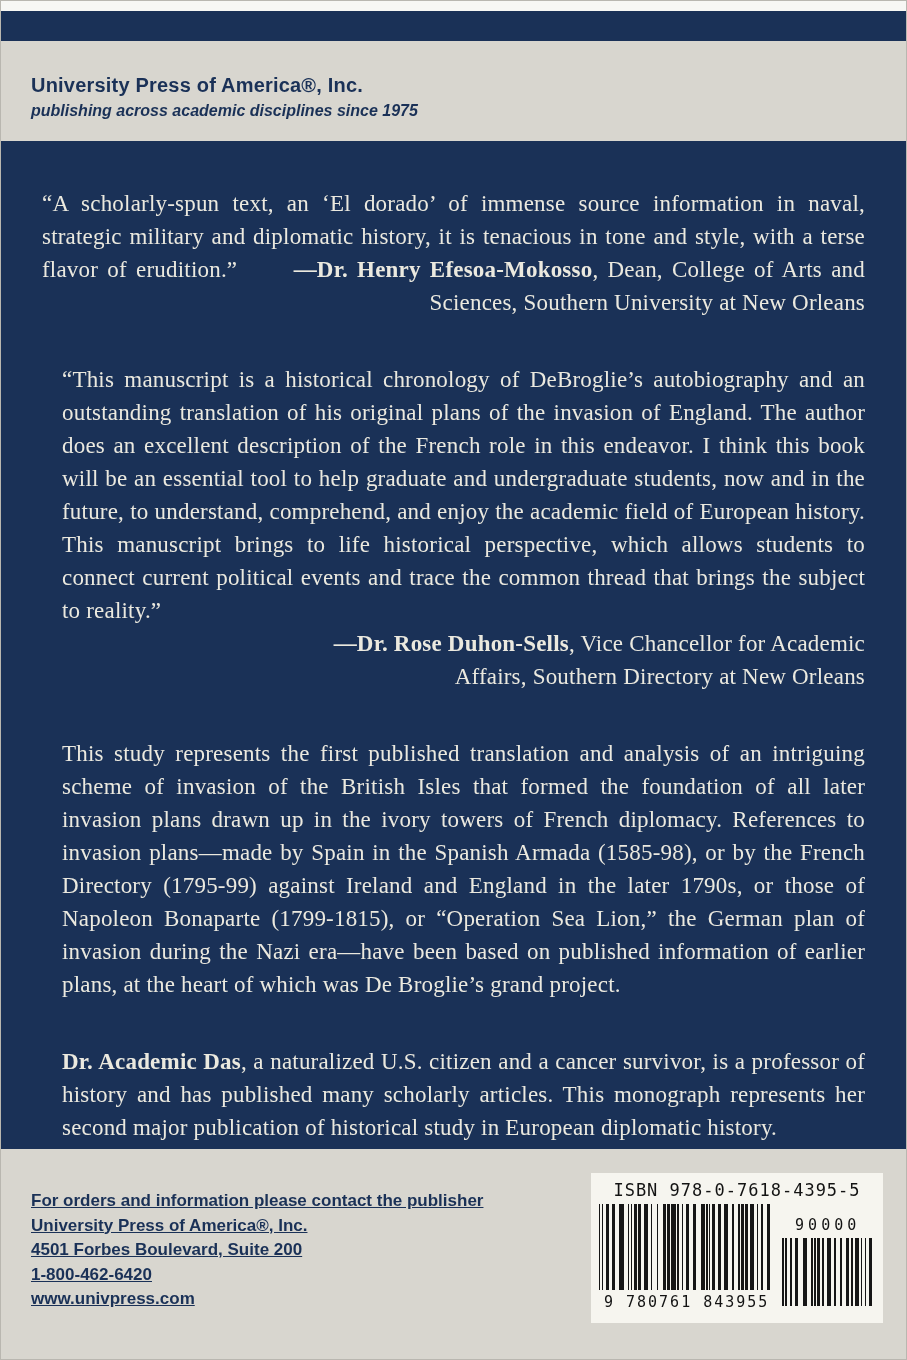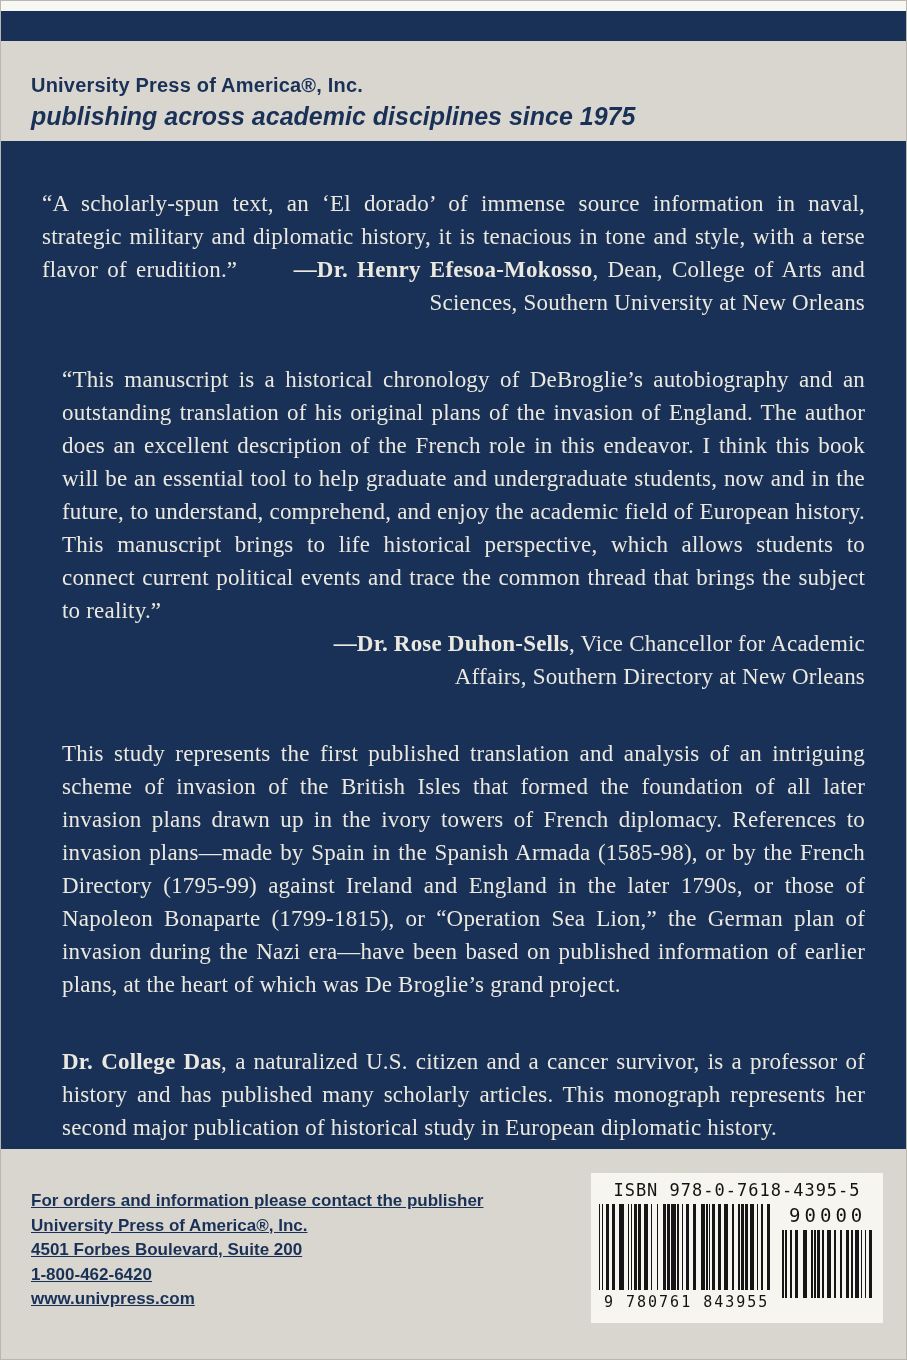--- a/index.html
+++ b/index.html
@@ -18,21 +18,21 @@
   }
   .top-white { height: 10px; background: #f7f7f4; }
   .navy-strip { height: 30px; background: var(--navy, #1a3157); }
   .header {
     height: 100px;
     padding: 33px 0 0 30px;
     font-family: "Liberation Sans", sans-serif;
     color: var(--navy, #1a3157);
   }
   .pub-name { font-size: 20px; font-weight: bold; letter-spacing: 0.2px; }
-  .pub-tagline { font-size: 25px; font-weight: bold; font-style: italic; margin-top: 5px; }
+  .pub-tagline { font-size: 16px; font-weight: bold; font-style: italic; margin-top: 5px; }
   .body-navy {
     height: 1008px;
     background: var(--navy, #1a3157);
     color: var(--text_on_navy, #ebe9df);
     padding: 46px 41px 0 41px;
     font-size: 23px;
     line-height: 33px;
     letter-spacing: 0.2px;
     overflow: hidden;
   }
@@ -70,21 +70,21 @@
     padding: 7px 10px 22px 10px;
     font-family: "DejaVu Sans Mono", monospace;
     color: #131313;
   }
   .isbn-line { text-align: center; font-size: 17px; letter-spacing: 1px; white-space: nowrap; }
   .bc-row { display: flex; margin-top: 4px; }
   .bc-main { width: 63%; display: flex; flex-direction: column; align-items: center; }
   .bc-main .bars { height: 86px; }
   .bc-digits { font-size: 15px; text-align: center; letter-spacing: 2px; margin-top: 3px; white-space: nowrap; }
   .bc-addon { width: 37%; display: flex; flex-direction: column; padding-left: 10px; }
-  .addon-code { font-size: 19px; text-align: center; letter-spacing: 4px; }
+  .addon-code { font-size: 15px; text-align: center; letter-spacing: 4px; margin-top: 12px; }
   .bc-addon .bars { height: 68px; margin-top: 4px; }
   .bars { display: flex; align-items: stretch; overflow: hidden; }
   .bars i { display: block; height: 100%; flex: none; background: var(--bar_ink, #161616); }
 </style>
 </head>
 <body>
 
 <div class="book">
 
   <div class="top-white"></div>
@@ -106,21 +106,21 @@
     <div class="block">
       <p class="qtext">“This manuscript is a historical chronology of DeBroglie’s autobiography and an outstanding translation of his original plans of the invasion of England. The author does an excellent description of the French role in this endeavor. I think this book will be an essential tool to help graduate and undergraduate students, now and in the future, to understand, comprehend, and enjoy the academic field of European history. This manuscript brings to life historical perspective, which allows students to connect current political events and trace the common thread that brings the subject to reality.”</p>
       <p class="attribution">
         <b>—Dr. Rose Duhon-Sells</b><span>, Vice Chancellor for Academic Affairs, Southern Directory at New Orleans</span>
       </p>
     </div>
 
     <p class="qtext block">This study represents the first published translation and analysis of an intriguing scheme of invasion of the British Isles that formed the foundation of all later invasion plans drawn up in the ivory towers of French diplomacy. References to invasion plans—made by Spain in the Spanish Armada (1585-98), or by the French Directory (1795-99) against Ireland and England in the later 1790s, or those of Napoleon Bonaparte (1799-1815), or “Operation Sea Lion,” the German plan of invasion during the Nazi era—have been based on published information of earlier plans, at the heart of which was De Broglie’s grand project.</p>
 
     <p class="qtext block">
-      <b>Dr. College Das</b><span>, a naturalized U.S. citizen and a cancer survivor, is a professor of history and has published many scholarly articles. This monograph represents her second major publication of historical study in European diplomatic history.</span>
+      <b>Dr. Academic Das</b><span>, a naturalized U.S. citizen and a cancer survivor, is a professor of history and has published many scholarly articles. This monograph represents her second major publication of historical study in European diplomatic history.</span>
     </p>
 
   </main>
 
   <footer class="footer">
 
     <div class="contact">
       <div>For orders and information please contact the publisher</div>
       <div>University Press of America®, Inc.</div>
       <div>4501 Forbes Boulevard, Suite 200</div>

